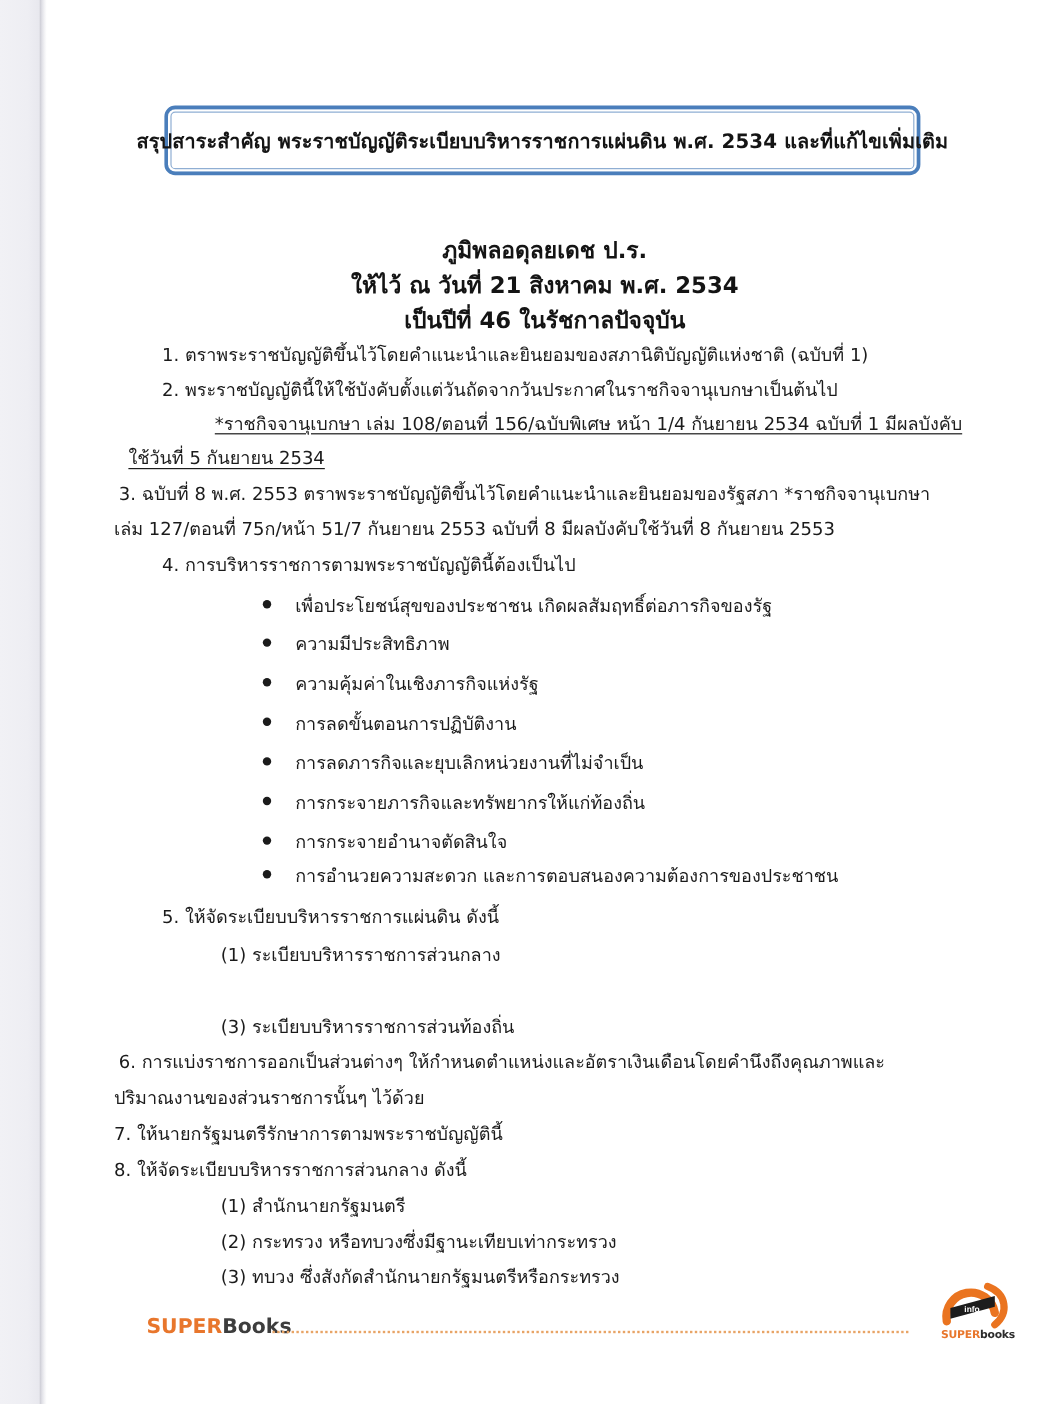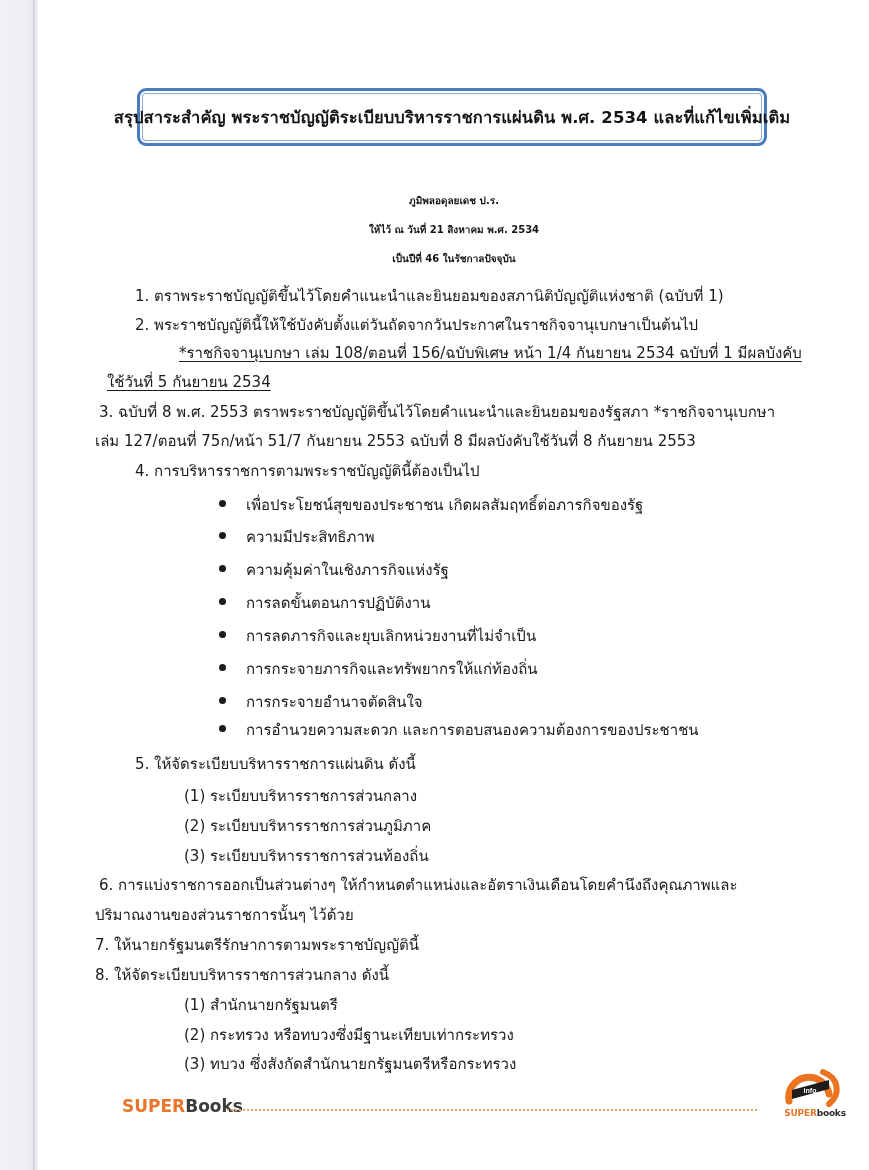--- a/index.html
+++ b/index.html
@@ -59,21 +59,21 @@
     font-weight: bold;
     color: #141414;
     letter-spacing: 0.1px;
     white-space: nowrap;
   }
   .centered-line {
     position: absolute;
     left: 0;
     width: 830px;
     text-align: center;
-    font-size: 10px;
+    font-size: 19px;
     font-weight: bold;
     color: #141414;
     white-space: nowrap;
   }
 
   .para {
     position: absolute;
     font-size: 15px;
     color: #1b1b1b;
     white-space: nowrap;
@@ -209,21 +209,20 @@
     <span>การกระจายอำนาจตัดสินใจ</span>
   </div>
   <div class="bullet-row" style="left:180px; top:718px;">
     <span class="bullet-dot"></span>
     <span>การอำนวยความสะดวก และการตอบสนองความต้องการของประชาชน</span>
   </div>
 
   <div class="para" style="left:96px; top:752px;">5. ให้จัดระเบียบบริหารราชการแผ่นดิน ดังนี้</div>
 
   <div class="para" style="left:145px; top:784px;">(1) ระเบียบบริหารราชการส่วนกลาง</div>
-  <div class="para" style="left:145px; top:814px;">(2) ระเบียบบริหารราชการส่วนภูมิภาค</div>
   <div class="para" style="left:145px; top:844px;">(3) ระเบียบบริหารราชการส่วนท้องถิ่น</div>
 
   <div class="para" style="left:60px; top:873px;">6. การแบ่งราชการออกเป็นส่วนต่างๆ ให้กำหนดตำแหน่งและอัตราเงินเดือนโดยคำนึงถึงคุณภาพและ</div>
   <div class="para" style="left:56px; top:903px;">ปริมาณงานของส่วนราชการนั้นๆ ไว้ด้วย</div>
 
   <div class="para" style="left:56px; top:933px;">7. ให้นายกรัฐมนตรีรักษาการตามพระราชบัญญัตินี้</div>
 
   <div class="para" style="left:56px; top:963px;">8. ให้จัดระเบียบบริหารราชการส่วนกลาง ดังนี้</div>
 
   <div class="para" style="left:145px; top:993px;">(1) สำนักนายกรัฐมนตรี</div>

